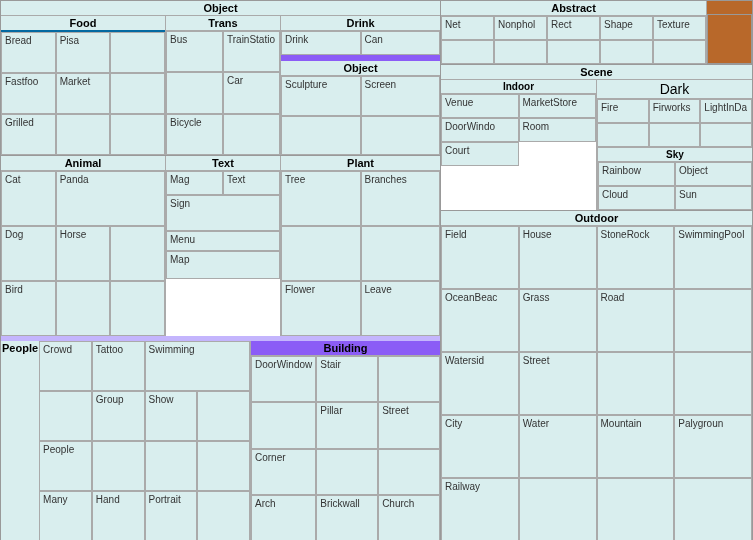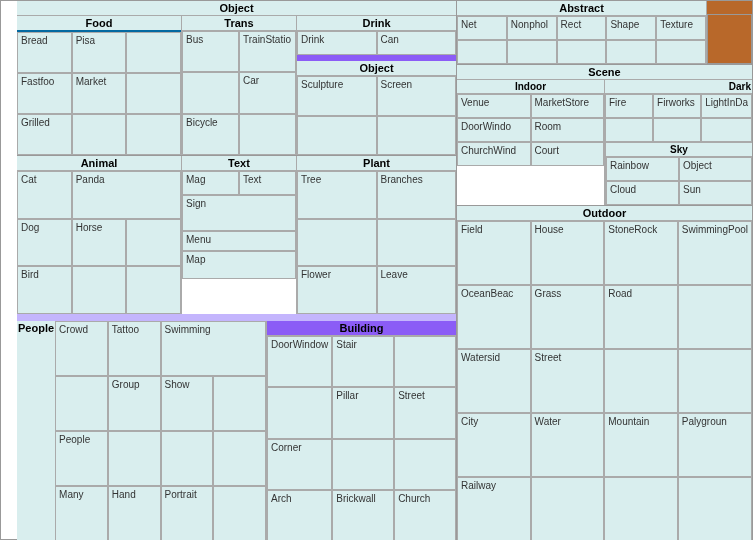--- a/index.html
+++ b/index.html
@@ -9,21 +9,20 @@
       background: #fff;
       width: 753px;
       height: 540px;
       overflow: hidden;
     }
     .main-container {
       display: flex;
       width: 753px;
       height: 540px;
       border: 1px solid #999;
-      padding-left: 16px;
     }
     .left-panel {
       width: 440px;
       height: 540px;
       display: flex;
       flex-direction: column;
       border-right: 1px solid #999;
     }
     .right-panel {
       flex: 1;
@@ -143,22 +142,22 @@
     }
     .obj2-grid {
       display: grid;
       grid-template-columns: 1fr 1fr;
       flex: 1;
     }
 
     
     .mid-row {
       display: flex;
-      border-bottom: 7px solid #c4b5fd;
-      height: 165px;
+      border-bottom: 5px solid #c4b5fd;
+      height: 185px;
     }
     .animal-section {
       width: 165px;
       border-right: 1px solid #aaa;
       display: flex;
       flex-direction: column;
     }
     .animal-title {
       text-align: center;
       font-weight: bold;
@@ -331,23 +330,23 @@
     .indoor-grid {
       display: grid;
       grid-template-columns: 1fr 1fr;
     }
     .dark-sub {
       flex: 1;
       display: flex;
       flex-direction: column;
     }
     .dark-title {
-      text-align: right;
-      font-weight: bold;
-      font-size: 10px;
+      text-align: center;
+      font-weight: normal;
+      font-size: 14px;
       padding: 1px;
       border-bottom: 1px solid #aaa;
       background: #d9eeee;
     }
     .dark-grid {
       display: grid;
       grid-template-columns: 1fr 1fr 1fr;
     }
     .sky-title {
       text-align: center;
@@ -724,23 +723,20 @@
             <div class="item-box">
                 <span class="item-label">MarketStore</span>
               </div>
             <div class="item-box">
                 <span class="item-label">DoorWindo</span>
               </div>
             <div class="item-box">
                 <span class="item-label">Room</span>
               </div>
             <div class="item-box">
-                <span class="item-label">ChurchWind</span>
-              </div>
-            <div class="item-box">
                 <span class="item-label">Court</span>
               </div>
           </div>
         </div>
 
         <div style="flex:1; display:flex; flex-direction:column;">
           <div class="dark-sub">
             <div class="dark-title">Dark</div>
             <div class="dark-grid">
               <div class="item-box">

